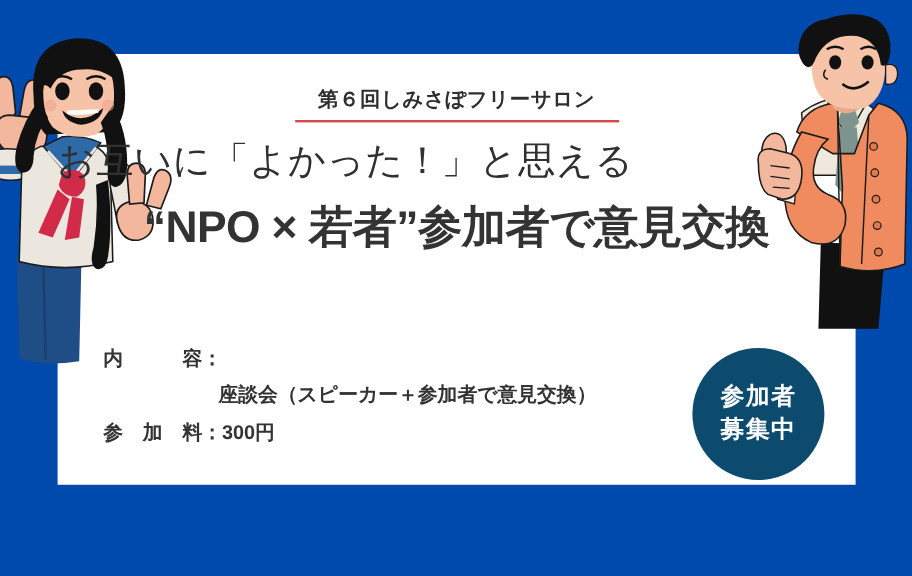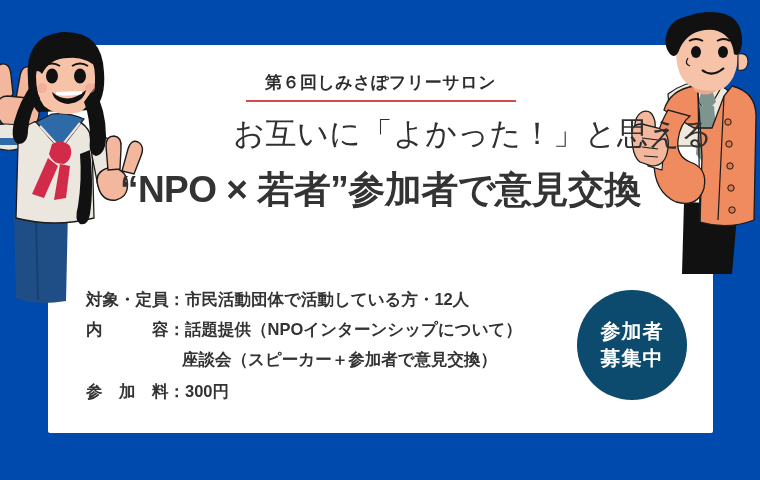--- a/index.html
+++ b/index.html
@@ -2,40 +2,40 @@
 <html lang="ja"><head>
 <meta charset="utf-8">
 <style>
   html,body{margin:0;padding:0;}
   body{
     width:760px;height:480px;overflow:hidden;
     background:#0049ad;
     font-family:"Liberation Sans","DejaVu Sans",sans-serif;
     -webkit-font-smoothing:antialiased;
   }
-  #poster{position:relative;width:760px;height:480px;background:#0049ad;overflow:hidden;}
+  #poster{position:relative;width:760px;height:404px;background:#0049ad;overflow:hidden;}
 
   
   .card{
     position:absolute;left:48px;top:45px;width:665px;height:388px;
     background:#ffffff;border-radius:2px;
   }
 
   
   .content{position:absolute;left:48px;top:45px;width:665px;height:388px;}
 
   .eyebrow{
     position:absolute;top:26px;left:0;width:665px;text-align:center;
     font-size:17px;font-weight:700;color:#2e2e2e;letter-spacing:.5px;
   }
   .eyebrow-rule{
     position:absolute;top:55px;left:198px;width:270px;height:2px;background:#d44a4a;
   }
   .subtitle{
-    position:absolute;top:68px;left:0;width:665px;text-align:right;
+    position:absolute;top:68px;left:0;width:665px;text-align:left;
     font-size:31px;font-weight:500;color:#303030;letter-spacing:.5px;
     white-space:nowrap;
   }
   .headline{
     position:absolute;top:120px;left:0;width:665px;text-align:center;
     font-size:37px;font-weight:900;color:#333333;letter-spacing:-.5px;
     white-space:nowrap;
   }
 
   
@@ -176,26 +176,21 @@
 
     <div class="eyebrow">第６回しみさぽフリーサロン</div>
     <div class="eyebrow-rule"></div>
 
     <div class="subtitle">お互いに「よかった！」と思える</div>
     <div class="headline">“NPO × 若者”参加者で意見交換</div>
 
 
     <div class="details">
       <div class="drow">
-        <span class="dlabel">対象・定員：</span>
-        <span class="dvalue">市民活動団体で活動している方・12人</span>
-      </div>
-      <div class="drow">
         <span class="dlabel">内　　　容：</span>
-        <span class="dvalue">話題提供（NPOインターンシップについて）</span>
       </div>
       <div class="drow indent">
         <span class="dvalue">座談会（スピーカー＋参加者で意見交換）</span>
       </div>
       <div class="drow" style="margin-top:2px;">
         <span class="dlabel">参　加　料：</span>
         <span class="dvalue">300円</span>
       </div>
     </div>
 

